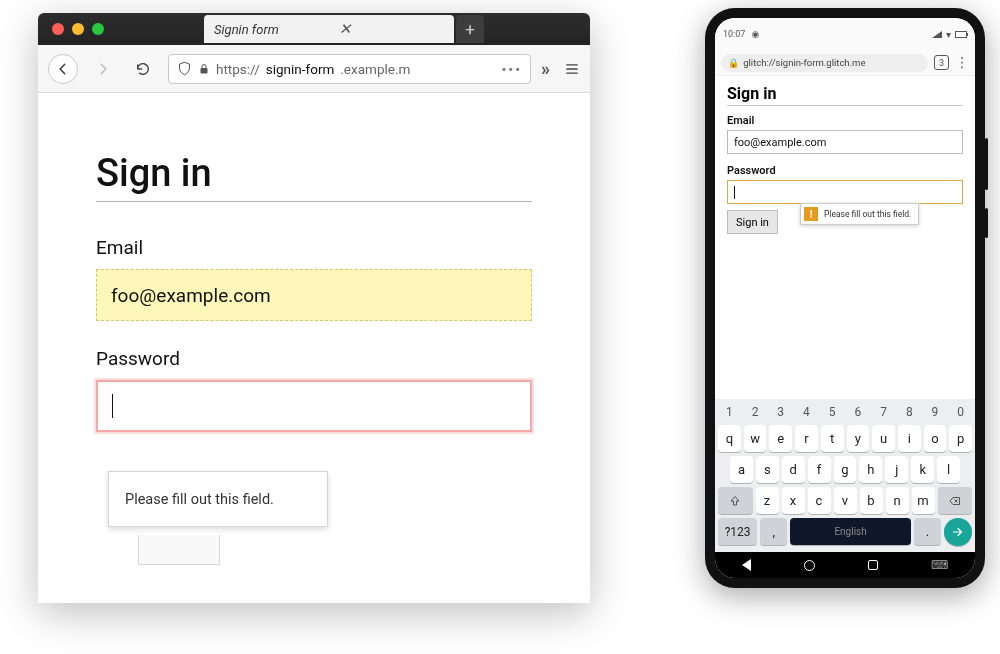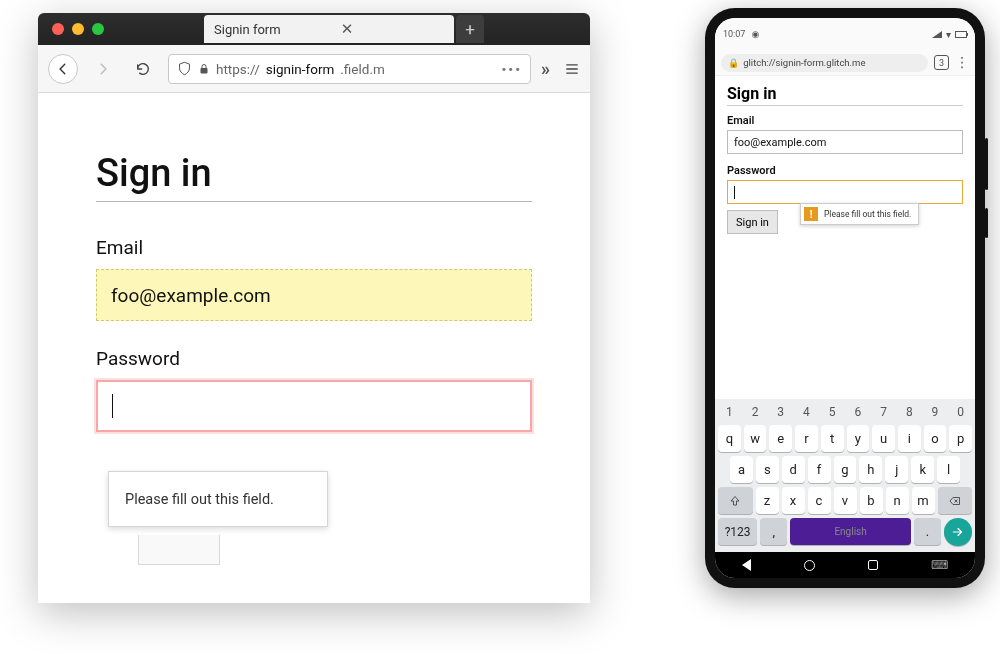--- a/index.html
+++ b/index.html
@@ -41,20 +41,21 @@
     height:28px;
     background:#f2f2f2;
     border-radius:4px 4px 0 0;
     display:flex; align-items:center;
     padding:0 10px;
     gap:60px;
     font-size:13px;
     color:#333;
     position:relative;
     width:250px;
+    font-style:italic;
   }
   .tab .x { color:#555; font-size:15px; line-height:1; }
   .newtab {
     width:28px; height:28px;
     background:#3d3d3d;
     color:#ccc;
     display:flex; align-items:center; justify-content:center;
     font-size:17px;
     margin-left:2px;
     border-radius:4px 4px 0 0;
@@ -300,21 +301,21 @@
     border-radius:4px;
     box-shadow:0 1px 0 rgba(0,0,0,0.25);
     display:flex; align-items:center; justify-content:center;
     font-size:13px; color:#222;
     min-width:0;
   }
   .numrow .key { font-size:12px; color:#555; background:transparent; box-shadow:none; height:18px; }
   .key.mod { background:#cfd3d8; }
   .key.wide15 { flex:1.5; }
   .key.enter { background:#1aa59b; color:#fff; border-radius:50%; width:28px; height:28px; flex:none; }
-  .key.space { flex:4; font-size:10px; color:#888; background:#4c1d95; }
+  .key.space { flex:4; font-size:10px; color:#888; background:#0f172a; }
   .key.small { flex:1.3; font-size:12px; }
 
   .navbar {
     height:26px;
     background:#000;
     display:flex; align-items:center; justify-content:space-around;
     color:#fff;
   }
   .nav-tri {
     width:0; height:0;
@@ -364,21 +365,21 @@
     <div class="url">
       <svg width="15" height="15" viewBox="0 0 24 24">
           <path d="M12 2l8 3v6c0 5-3.5 9-8 11-4.5-2-8-6-8-11V5l8-3z" stroke="#555" stroke-width="1.6" fill="none"></path>
         </svg>
       <svg width="12" height="12" viewBox="0 0 24 24">
           <rect x="5" y="10" width="14" height="11" rx="2" fill="#555"></rect>
           <path d="M8 10V7a4 4 0 0 1 8 0v3" stroke="#555" stroke-width="2" fill="none"></path>
         </svg>
       <span>https://</span>
         <span class="host">signin-form</span>
-        <span>.field.m</span>
+        <span>.example.m</span>
       <span class="url-right">•••</span>
     </div>
     <div class="tb-right">
       <span style="font-weight:bold;">»</span>
       <svg width="16" height="14" viewBox="0 0 24 24">
           <path d="M3 5h18M3 12h18M3 19h18" stroke="#444" stroke-width="2.2" stroke-linecap="round"></path>
         </svg>
     </div>
   </div>
 

